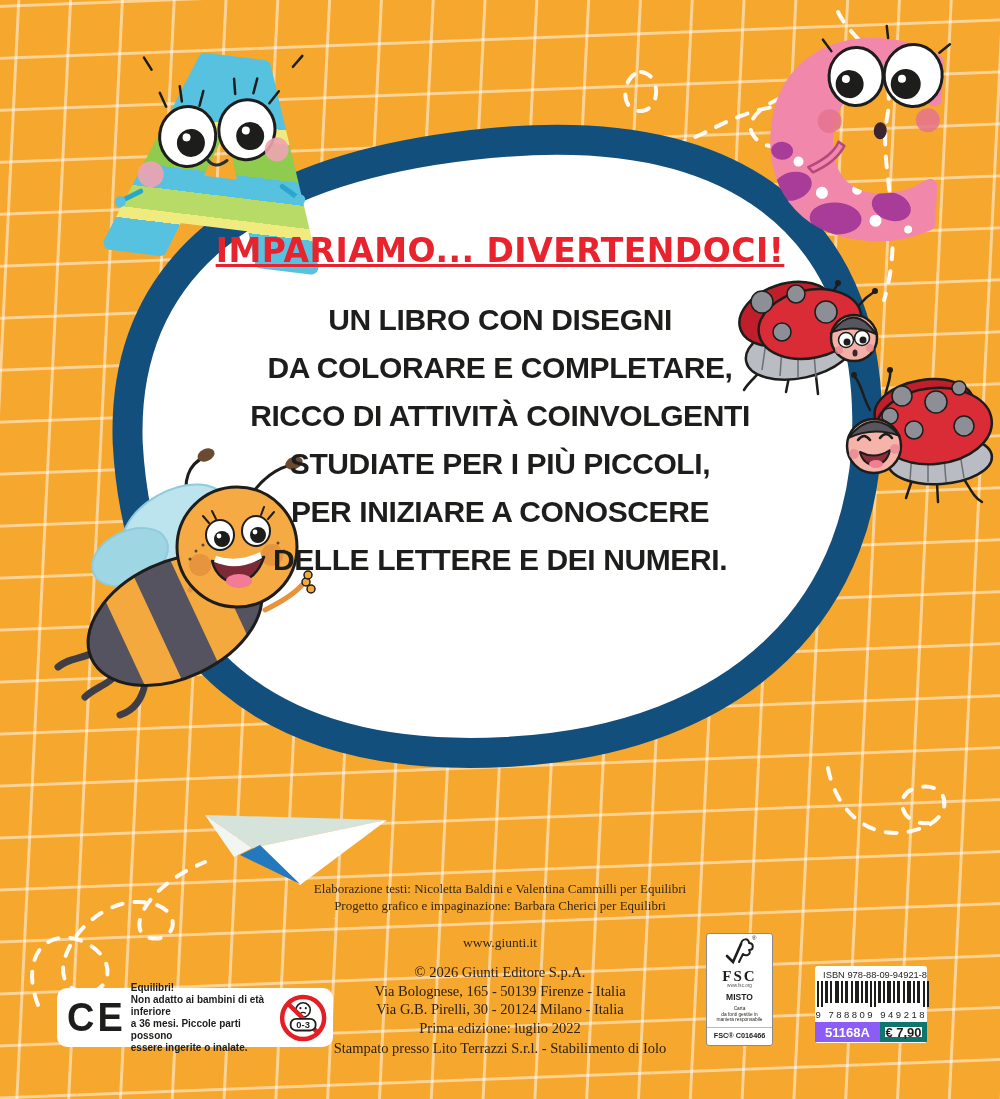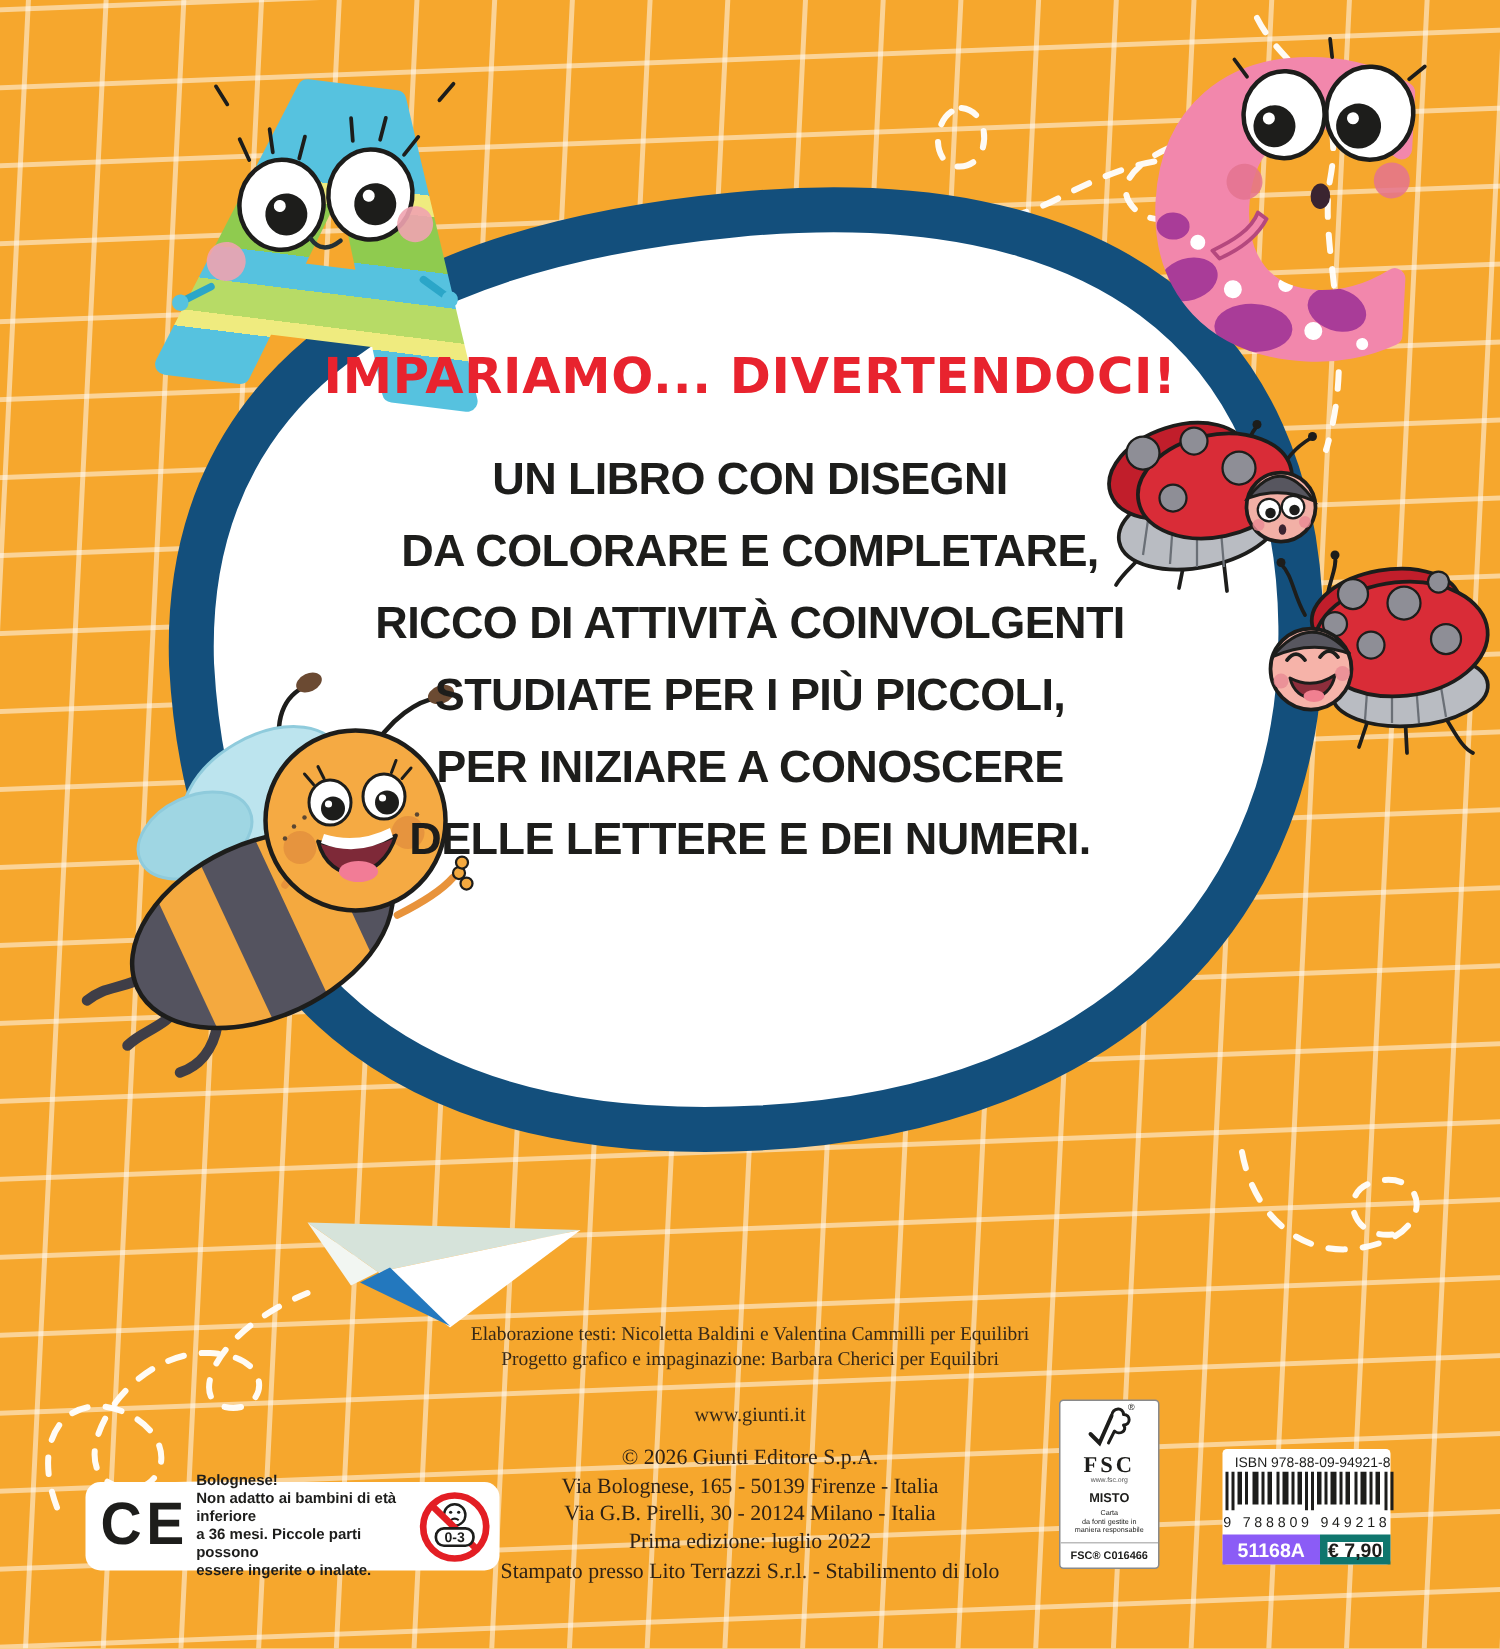--- a/index.html
+++ b/index.html
@@ -14,21 +14,21 @@
       linear-gradient(to right, rgba(255,255,255,.5) 0 3px, transparent 3px),
       linear-gradient(to bottom, rgba(255,255,255,.5) 0 3px, transparent 3px);
     background-size:49px 49px;
     transform:rotate(-2.2deg) skewX(-5deg) scale(1.06);
     pointer-events:none;
   }
   .art{position:absolute; left:0; top:0;}
   .title{
     position:absolute; left:205px; top:231px; width:590px;
     text-align:center; font-family:"DejaVu Sans", sans-serif;
-    font-size:33px; font-weight:800; letter-spacing:.5px; color:#E8232E;
+    font-size:33px; font-weight:800; letter-spacing:.5px; color:#E8232E;text-decoration:underline;
   }
   .body-text{
     position:absolute; left:225px; top:296px; width:550px;
     text-align:center; font-family:Liberation Sans, sans-serif;
     font-size:30px; line-height:48px; font-weight:700; letter-spacing:-.4px;
     color:#1D1D1B;
   }
   .body-text span{display:block;}
   .serif{position:absolute; width:100%; text-align:center;
     font-family:"Liberation Serif", serif; color:#362817;}
@@ -353,21 +353,21 @@
     <div>© 2026 Giunti Editore S.p.A.</div>
     <div>Via Bolognese, 165 - 50139 Firenze - Italia</div>
     <div>Via G.B. Pirelli, 30 - 20124 Milano - Italia</div>
     <div>Prima edizione: luglio 2022</div>
   </div>
   <div class="serif printed">Stampato presso Lito Terrazzi S.r.l. - Stabilimento di Iolo</div>
 
   <div class="ce-box">
     <span class="ce-mark">CE</span>
     <div class="ce-text">
-      <div>Bolognese!</div>
+      <div>Equilibri!</div>
       <div>Non adatto ai bambini di età inferiore</div>
       <div>a 36 mesi. Piccole parti possono</div>
       <div>essere ingerite o inalate.</div>
     </div>
     <svg width="54" height="54" viewBox="0 0 54 54">
       <circle cx="27" cy="27" r="23.5" fill="#fff" stroke="#E31E24" stroke-width="5"></circle>
       <circle cx="27" cy="18" r="8" fill="#fff" stroke="#1d1d1b" stroke-width="1.8"></circle>
       <circle cx="24" cy="16" r="1.2" fill="#1d1d1b"></circle>
         <circle cx="30" cy="16" r="1.2" fill="#1d1d1b"></circle>
       <path d="M24,22 q3,-2.5 6,0" stroke="#1d1d1b" stroke-width="1.5" fill="none"></path>

